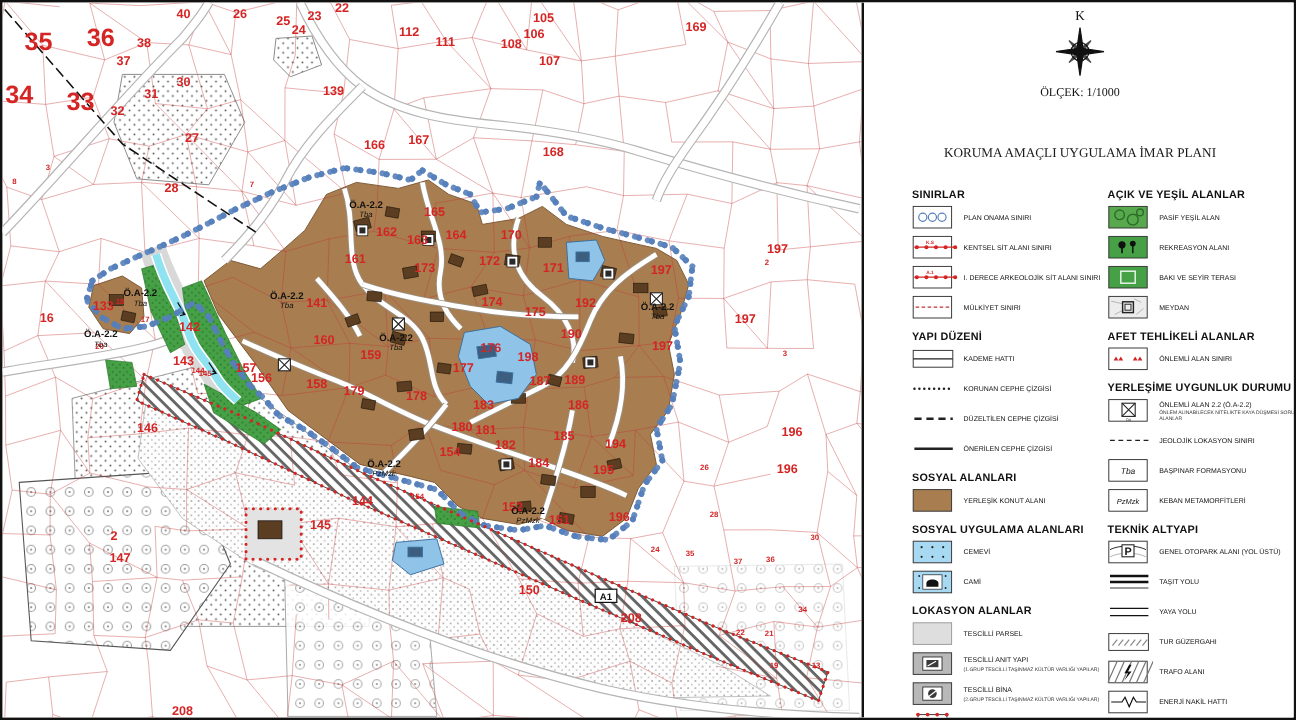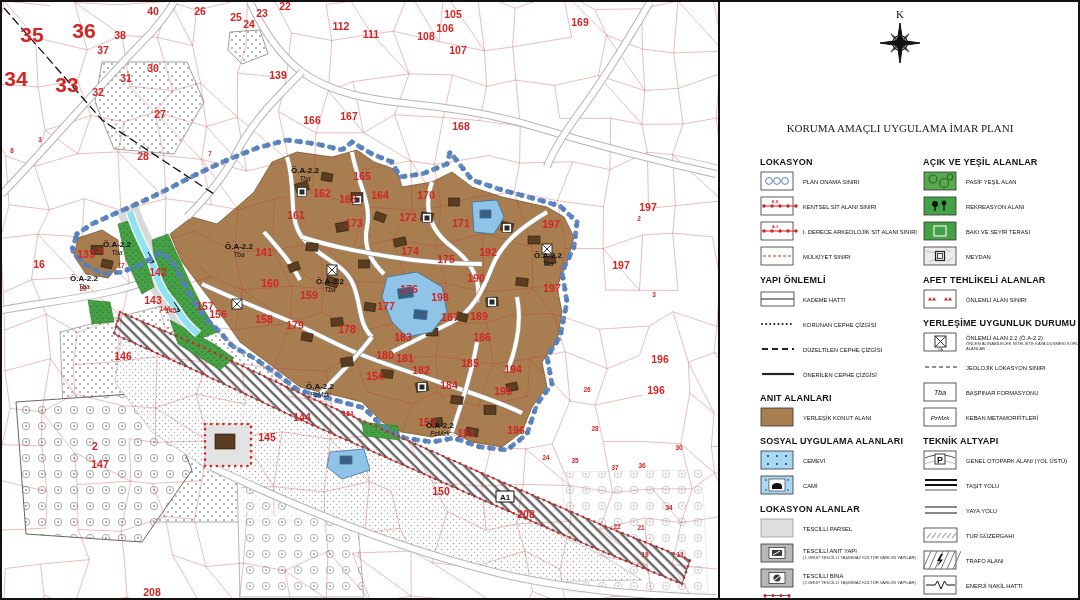--- a/index.html
+++ b/index.html
@@ -380,24 +380,25 @@
           <g transform="rotate(45)" opacity=".75">
             <polygon points="0,-13 1.6,-2 0,0 -1.6,-2"></polygon>
             <polygon points="0,13 1.6,2 0,0 -1.6,2"></polygon>
             <polygon points="-13,0 -2,-1.6 0,0 -2,1.6"></polygon>
             <polygon points="13,0 2,-1.6 0,0 2,1.6"></polygon>
           </g>
           <circle r="7.5" fill="none" stroke-width="1"></circle>
           <circle r="1.4"></circle>
         </g>
       </svg>
+      <div id="scale-label">ÖLÇEK: 1/1000</div>
     </div>
     <div id="plan-subtitle">KORUMA AMAÇLI UYGULAMA İMAR PLANI</div>
     <div id="legcol-0" class="legcol">
-        <div class="legsec-title">LOKASYON</div>
+        <div class="legsec-title">SINIRLAR</div>
         <div class="legitem">
           <svg width="38" height="22" viewBox="0 0 38 22">
             <rect class="bx" x="1" y="1" width="32" height="18"></rect>
             <circle cx="9" cy="10" r="3.4" fill="none" stroke="#5580bb"></circle>
             <circle cx="17" cy="10" r="3.4" fill="none" stroke="#5580bb"></circle>
             <circle cx="25" cy="10" r="3.4" fill="none" stroke="#5580bb"></circle>
           </svg>
           <div class="legtxt">
             <div class="leglabel">PLAN ONAMA SINIRI</div>
           </div>
@@ -434,21 +435,21 @@
         </div>
         <div class="legitem">
           <svg width="38" height="22" viewBox="0 0 38 22">
             <rect class="bx" x="1" y="1" width="32" height="18"></rect>
             <line x1="3" y1="10" x2="31" y2="10" stroke="#c23333" stroke-dasharray="3 2"></line>
           </svg>
           <div class="legtxt">
             <div class="leglabel">MÜLKİYET SINIRI</div>
           </div>
         </div>
-        <div class="legsec-title">YAPI ÖNLEMLİ</div>
+        <div class="legsec-title">YAPI DÜZENİ</div>
         <div class="legitem">
           <svg width="38" height="22" viewBox="0 0 38 22">
             <rect class="bx" x="1" y="3" width="33" height="14"></rect>
             <line x1="1" y1="10" x2="34" y2="10" stroke="#222"></line>
           </svg>
           <div class="legtxt">
             <div class="leglabel">KADEME HATTI</div>
           </div>
         </div>
         <div class="legitem">
@@ -468,21 +469,21 @@
           </div>
         </div>
         <div class="legitem">
           <svg width="38" height="22" viewBox="0 0 38 22">
             <line x1="2" y1="10" x2="34" y2="10" stroke="#222" stroke-width="2.2"></line>
           </svg>
           <div class="legtxt">
             <div class="leglabel">ÖNERİLEN CEPHE ÇİZGİSİ</div>
           </div>
         </div>
-        <div class="legsec-title">ANIT ALANLARI</div>
+        <div class="legsec-title">SOSYAL ALANLARI</div>
         <div class="legitem">
           <svg width="38" height="22" viewBox="0 0 38 22">
             <rect x="1" y="1" width="32" height="18" fill="#a87e50" stroke="#333" stroke-width=".8"></rect>
           </svg>
           <div class="legtxt">
             <div class="leglabel">YERLEŞİK KONUT ALANI</div>
           </div>
         </div>
         <div class="legsec-title">SOSYAL UYGULAMA ALANLARI</div>
         <div class="legitem">

